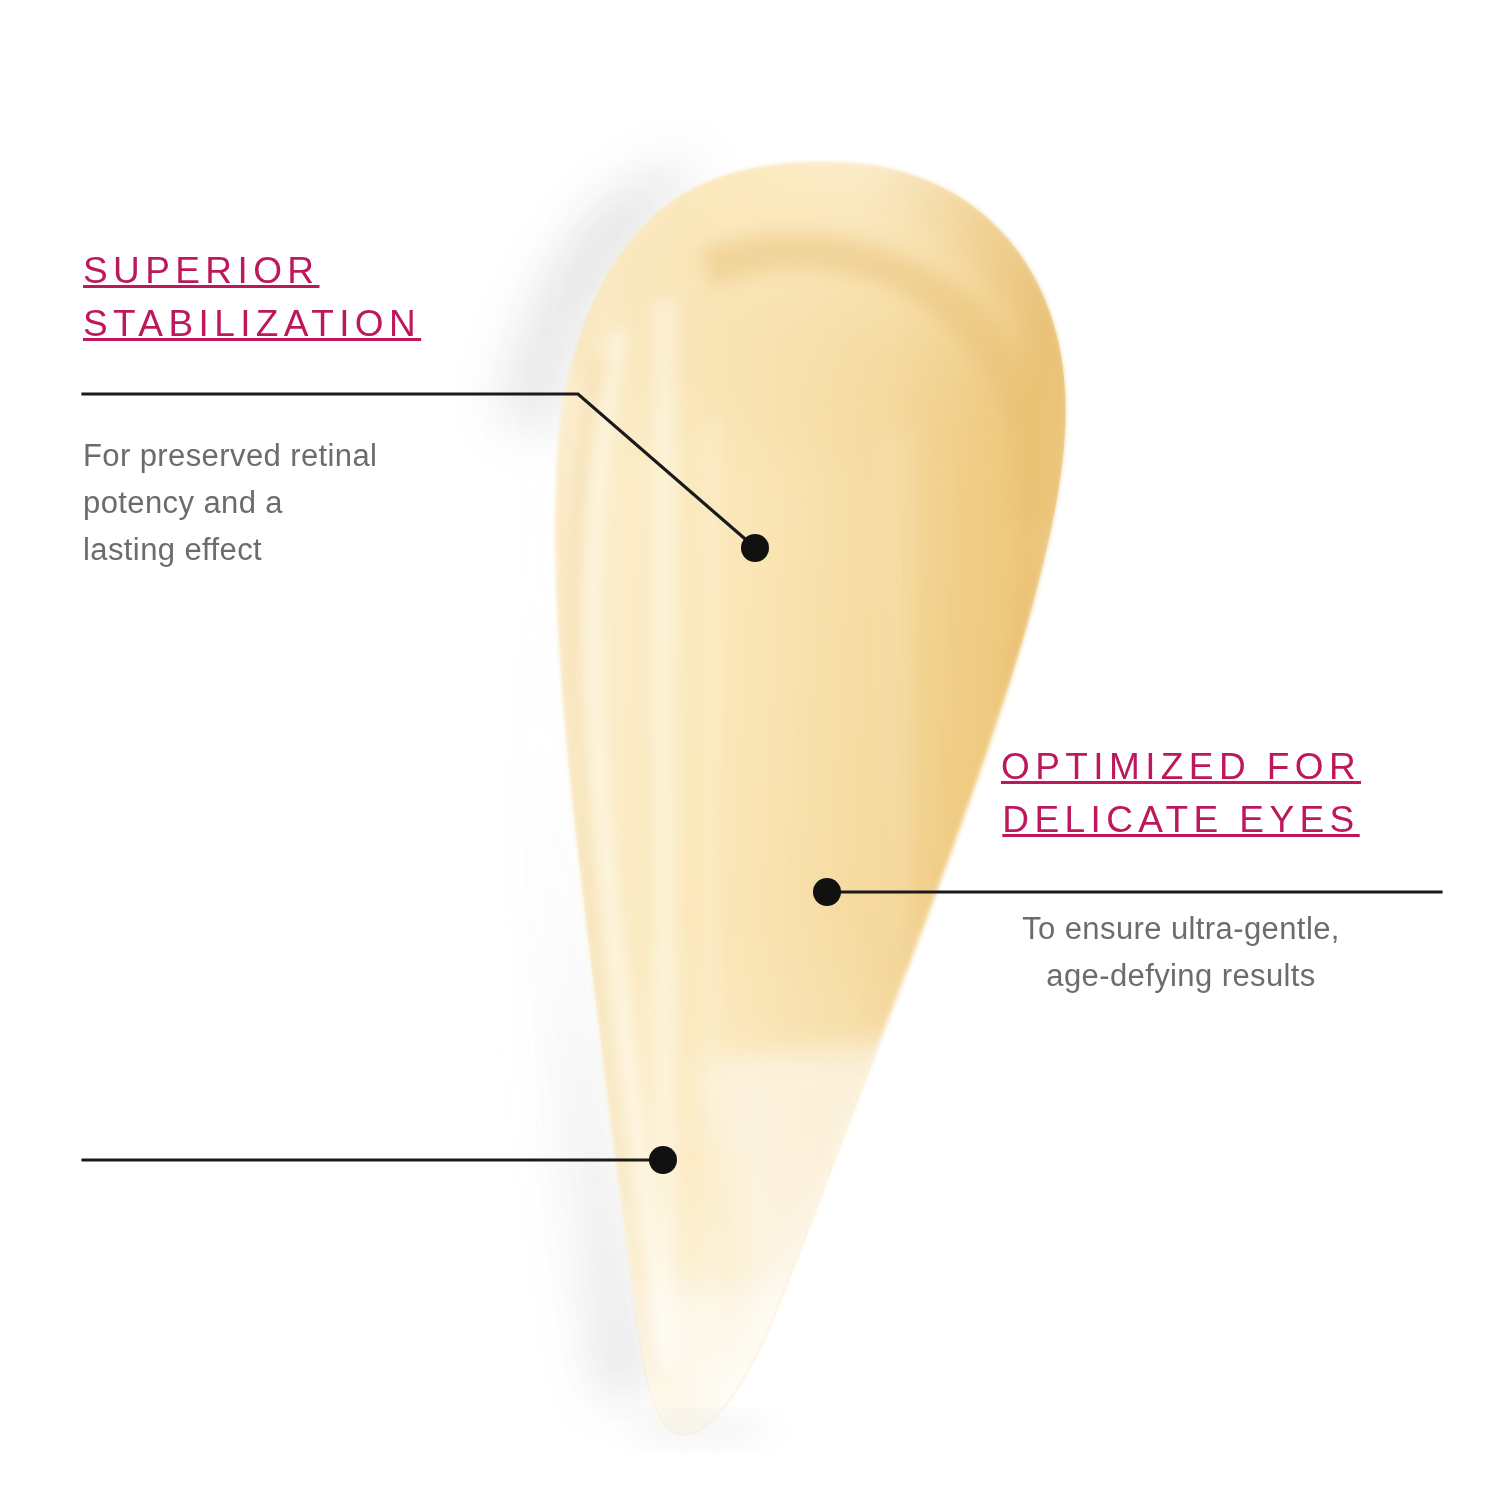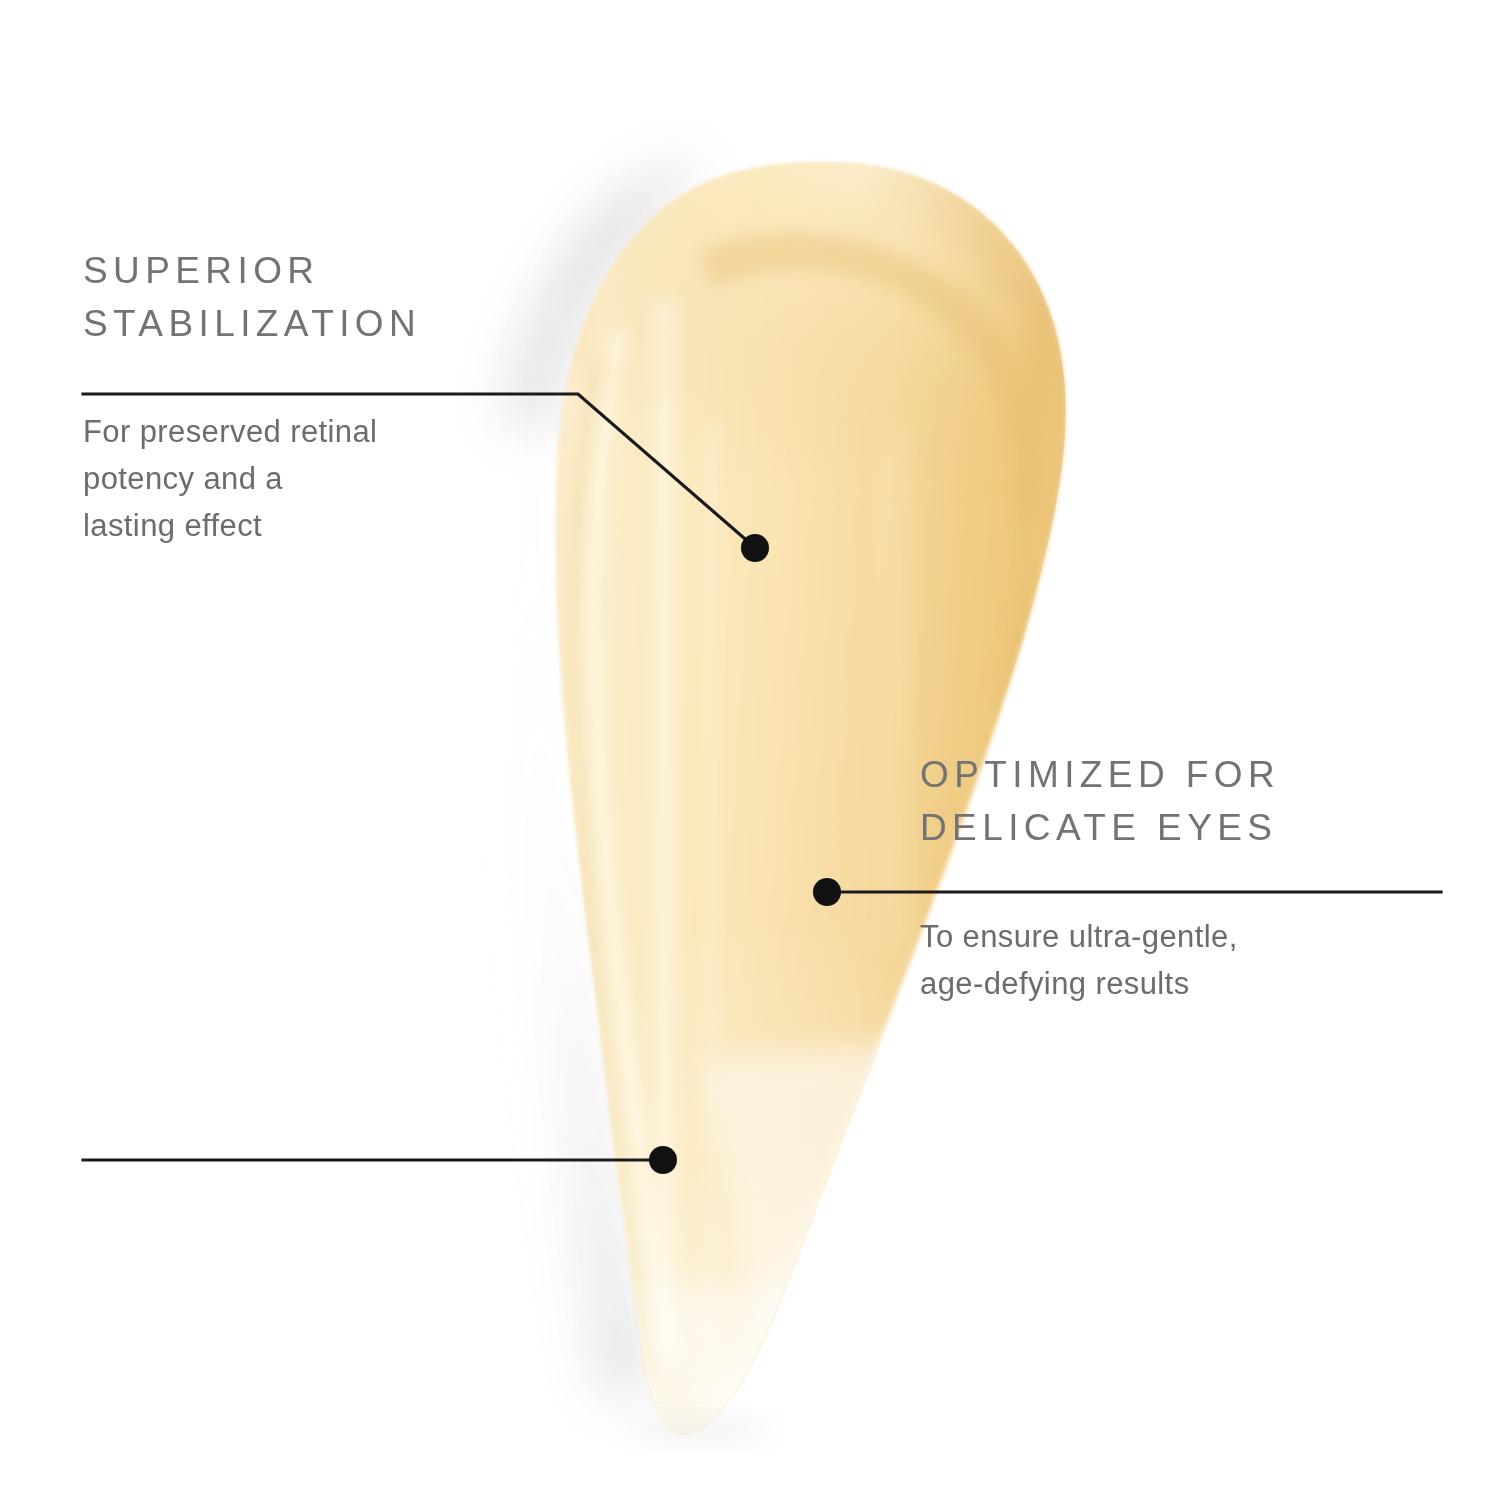--- a/index.html
+++ b/index.html
@@ -37,50 +37,50 @@
   
   .callout {
     position: absolute;
     z-index: 4;
   }
   .callout-title {
     font-size: 37px;
     font-weight: 300;
     letter-spacing: 5.4px;
     line-height: 1.44;
-    color: #737373;
+    color: #be185d;
     white-space: pre-line;
     margin: 0;
+    text-decoration: underline;
   }
   .callout-body {
     font-size: 31px;
     font-weight: 400;
     letter-spacing: 0.4px;
     line-height: 1.52;
     color: #6c6c6c;
     white-space: pre-line;
     margin: 0;
   }
 
   #callout-stabilization {
     left: 83px;
     top: 244px;
     width: 470px;
     text-align: left;
   }
   #callout-stabilization .callout-body {
-    margin-top: 57px;
+    margin-top: 81px;
   }
 
   #callout-delicate-eyes {
     left: 920px;
     top: 740px;
     width: 522px;
-    text-align: left;
-    margin-top: 8px;
+    text-align: center;
   }
   #callout-delicate-eyes .callout-body {
     margin-top: 58px;
   }
 
   #callout-progressive {
     left: 83px;
     top: 1012px;
     width: 480px;
     text-align: left;

